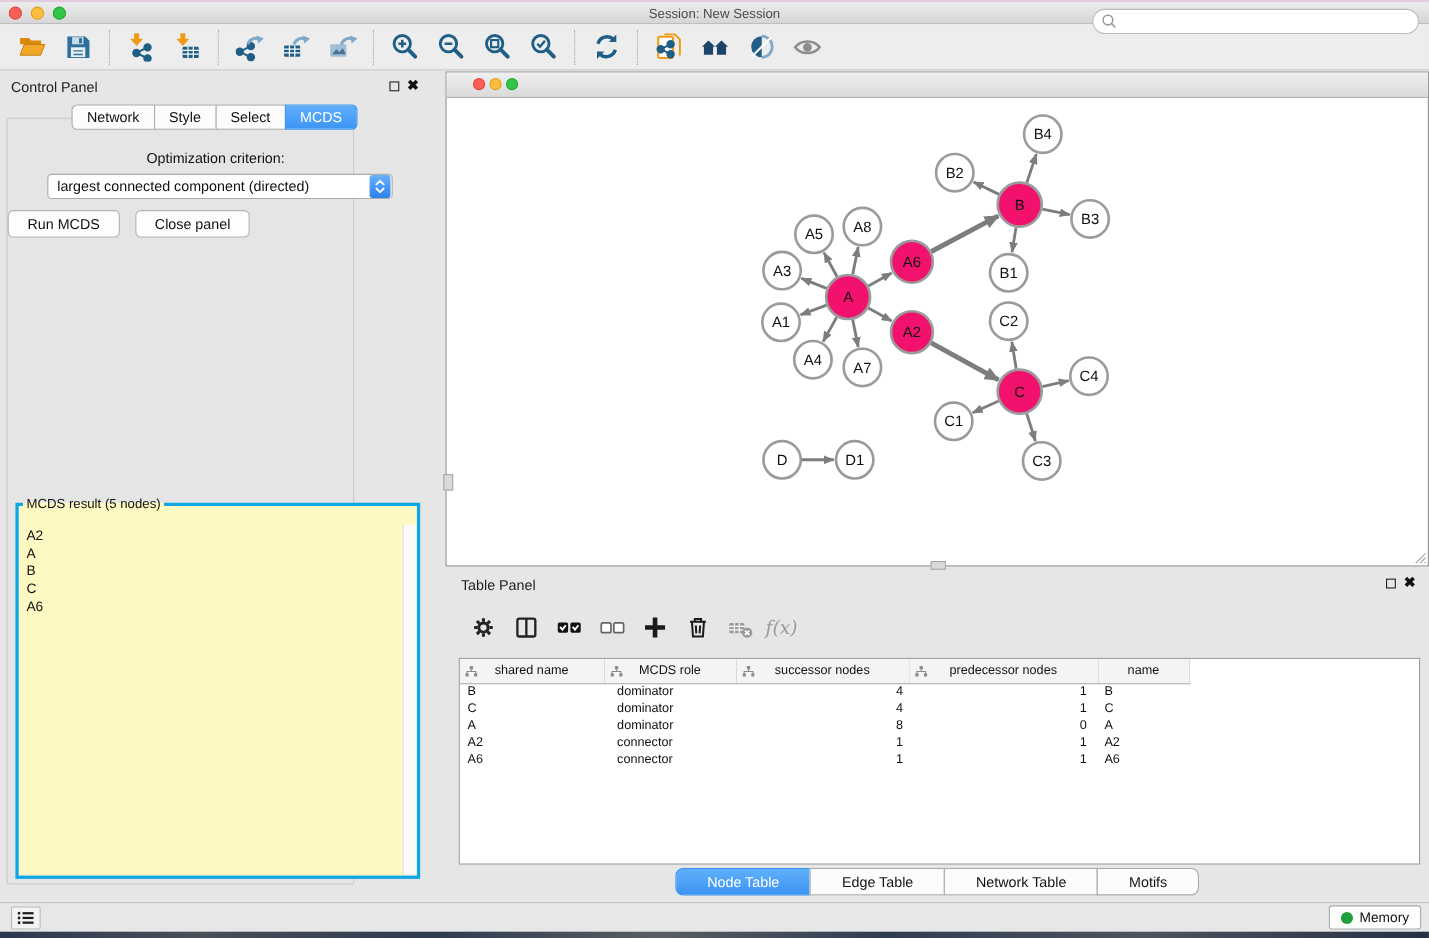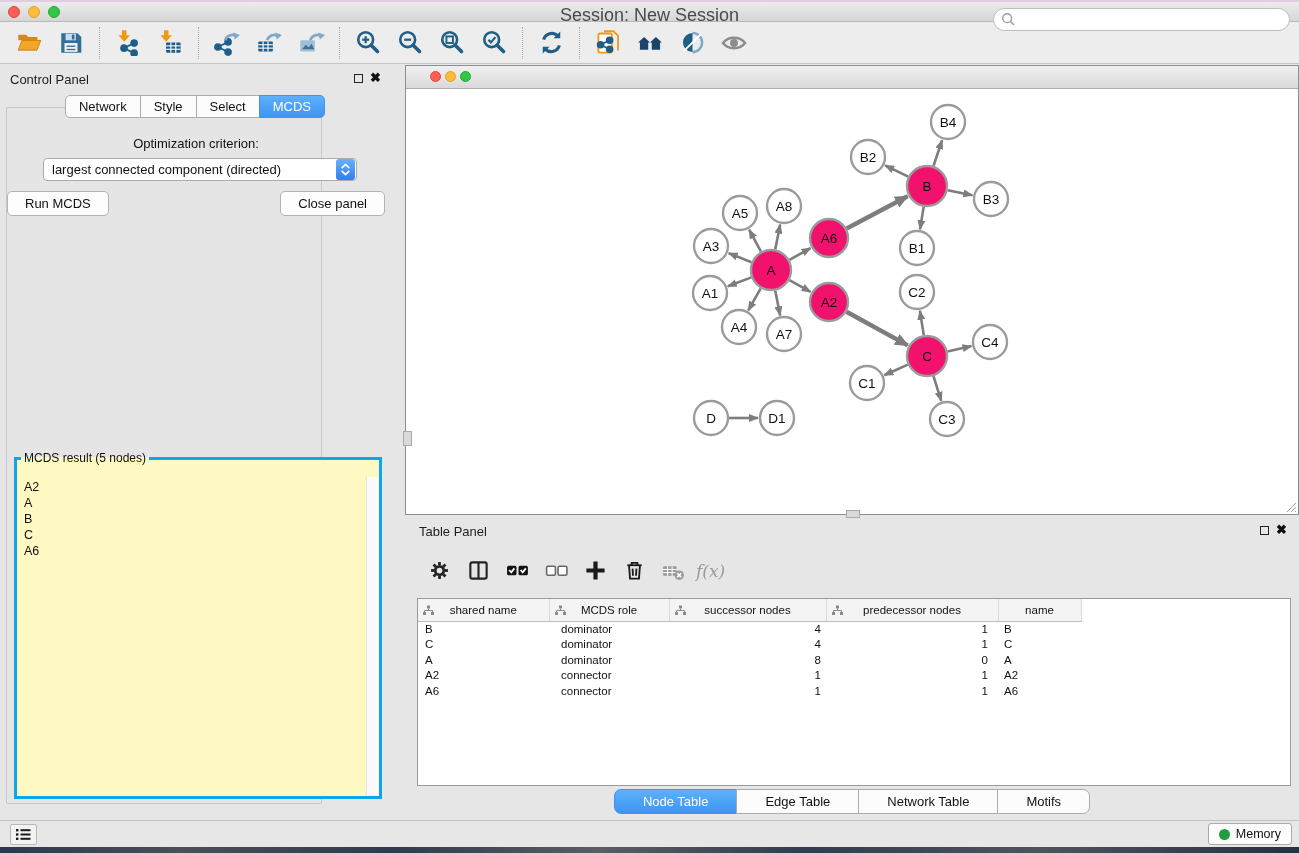--- a/index.html
+++ b/index.html
@@ -10,21 +10,21 @@
   
   .titlebar { position:absolute; left:0; top:0; width:1299px; height:22px;
     background:linear-gradient(#ECECEC,#D6D6D6); border-top:2px solid #E3CCDF;
     border-bottom:1px solid #B9B9B9; }
   .lights { position:absolute; left:8px; top:4px; display:flex; gap:8px; }
   .light { width:12px; height:12px; border-radius:50%; display:inline-block; }
   .light.red { background:#FA5E57; border:1px solid #DF4744; }
   .light.yellow { background:#FBBE3C; border:1px solid #DEA123; }
   .light.green { background:#35C649; border:1px solid #1DAD2B; }
   .titlebar .title { position:absolute; left:0; right:0; top:3px; text-align:center;
-    font-size:18px; color:#4a4a4a; }
+    font-size:12px; color:#4a4a4a; }
 
   
   .toolbar { position:absolute; left:0; top:22px; width:1299px; height:42px;
     background:#EDEDED; border-bottom:1px solid #C6C6C6; display:flex; align-items:center; padding-left:8px; }
   .tb-btn { width:42px; height:38px; background:none; border:none; display:flex;
     align-items:center; justify-content:center; cursor:pointer; }
   .tb-btn .ico { display:flex; }
   .tb-sep { width:1px; height:32px; border-left:1px dotted #A8A8A8; margin:0 7px; }
   .searchbox { position:absolute; right:9px; top:8px; width:297px; height:23px;
     background:#fff; border:1px solid #BDBDBD; border-radius:12px; display:flex; align-items:center; padding-left:7px; }
@@ -43,21 +43,21 @@
   .tab:last-child { border-radius:0 5px 5px 0; }
   .tab.active { background:linear-gradient(#5FB0FA,#3D94F4); border-color:#3D94F4; color:#fff; }
   .cp-body { position:absolute; left:6px; top:107px; width:316px; height:697px;
     background:#E5E5E5; border:1px solid #C9C9C9; border-radius:2px; }
   .opt-label { position:absolute; left:0; width:378px; top:28px; text-align:center; font-size:13px; color:#111; }
   .criterion { position:absolute; left:36px; top:50px; width:314px; height:23px; background:#fff;
     border:1px solid #ACACAC; border-radius:4px; display:flex; align-items:center; cursor:pointer; }
   .criterion .val { flex:1; font-size:13px; padding-left:8px; color:#111; white-space:nowrap; }
   .criterion .stepper { width:19px; height:21px; margin-right:1px; border-radius:3px;
     background:linear-gradient(#6AB1FB,#2E7FF0); display:flex; align-items:center; justify-content:center; }
-  .cp-buttons { position:absolute; left:0; width:378px; top:83px; display:flex; justify-content:space-between; gap:14px; }
+  .cp-buttons { position:absolute; left:0; width:378px; top:83px; display:flex; justify-content:flex-start; gap:14px; }
   .btn { background:#FDFDFD; border:1px solid #B3B3B3; border-radius:5px; padding:4px 17px;
     font-size:13px; color:#111; cursor:pointer; }
   .mcds-result { position:absolute; left:7px; top:343px; width:368px; height:348px;
     border:3px solid #0ea5e9; background:#fef9c3; padding:0; }
   .mcds-result legend { font-size:12px; color:#111; margin-left:4px; padding:0 3px; }
   .result-list { position:absolute; left:1px; top:12px; bottom:1px; right:13px; overflow:hidden; padding-top:2px; }
   .result-item { font-size:12.5px; line-height:16px; padding-left:6px; color:#111; }
   .scroll-track { position:absolute; right:1px; top:12px; bottom:1px; width:12px;
     background:#FBFBFB; border-left:1px solid #E2E2E2; }
 

